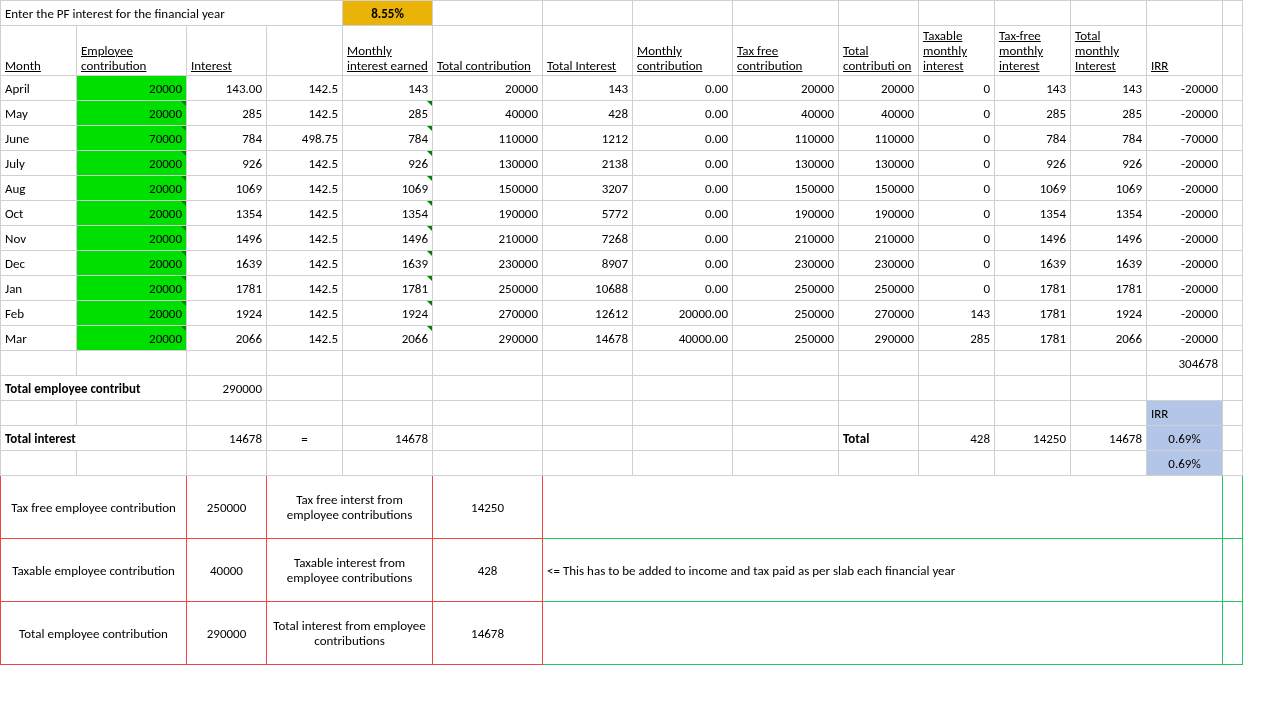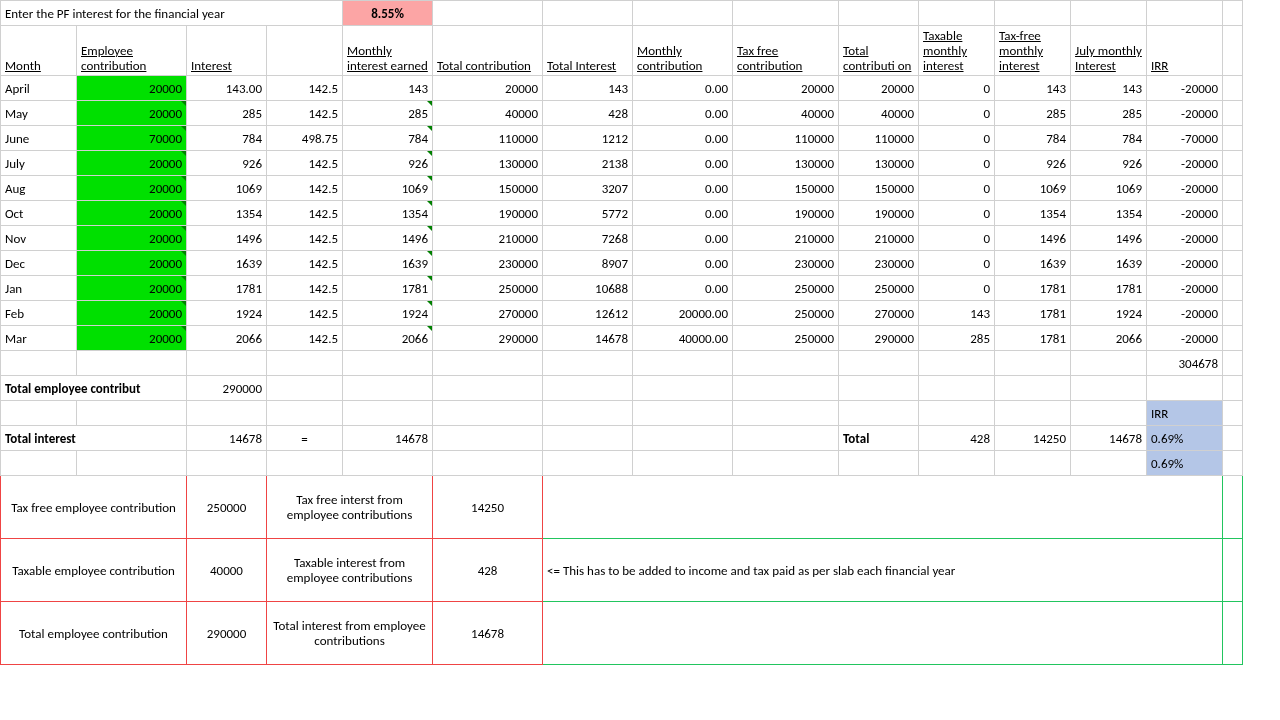--- a/index.html
+++ b/index.html
@@ -22,22 +22,22 @@
     overflow: hidden;
     white-space: nowrap;
     vertical-align: middle;
     text-align: left;
     font-weight: normal;
   }
   .num { text-align: right; }
   .center { text-align: center; }
   .bold { font-weight: bold; margin-top: 24px; }
   .green-cell { background: #00e000; }
-  .green-cell-bold { background: #fca5a5; font-weight: bold; text-align: center; }
-  .blue-cell { background: #b4c6e7; text-align: left; }
+  .green-cell-bold { background: #eab308; font-weight: bold; text-align: center; }
+  .blue-cell { background: #b4c6e7; text-align: center; }
   .tick::before {
     content: '';
     position: absolute;
     top: 0;
     right: 0;
     border-top: 5px solid #008000;
     border-left: 5px solid transparent;
   }
   .tick { position: relative; }
   .wrap { white-space: normal; vertical-align: top; text-decoration: underline; }
@@ -98,21 +98,21 @@
     <td class="wrap" style="vertical-align:bottom">Interest</td>
     <td class="wrap" style="vertical-align:bottom"></td>
     <td class="wrap" style="vertical-align:bottom">Monthly interest earned</td>
     <td class="wrap" style="vertical-align:bottom">Total contribution</td>
     <td class="wrap" style="vertical-align:bottom">Total Interest</td>
     <td class="wrap" style="vertical-align:bottom">Monthly contribution</td>
     <td class="wrap" style="vertical-align:bottom">Tax free contribution</td>
     <td class="wrap" style="vertical-align:bottom">Total contributi on</td>
     <td class="wrap" style="vertical-align:bottom">Taxable monthly interest</td>
     <td class="wrap" style="vertical-align:bottom">Tax-free monthly interest</td>
-    <td class="wrap" style="vertical-align:bottom">July monthly Interest</td>
+    <td class="wrap" style="vertical-align:bottom">Total monthly Interest</td>
     <td class="wrap" style="vertical-align:bottom">IRR</td>
     <td></td>
   </tr>
 
   </tbody>
     <tbody id="data-rows">
       <tr>
         <td>April</td>
         <td class="green-cell num">20000</td>
         <td class="num">143.00</td>

